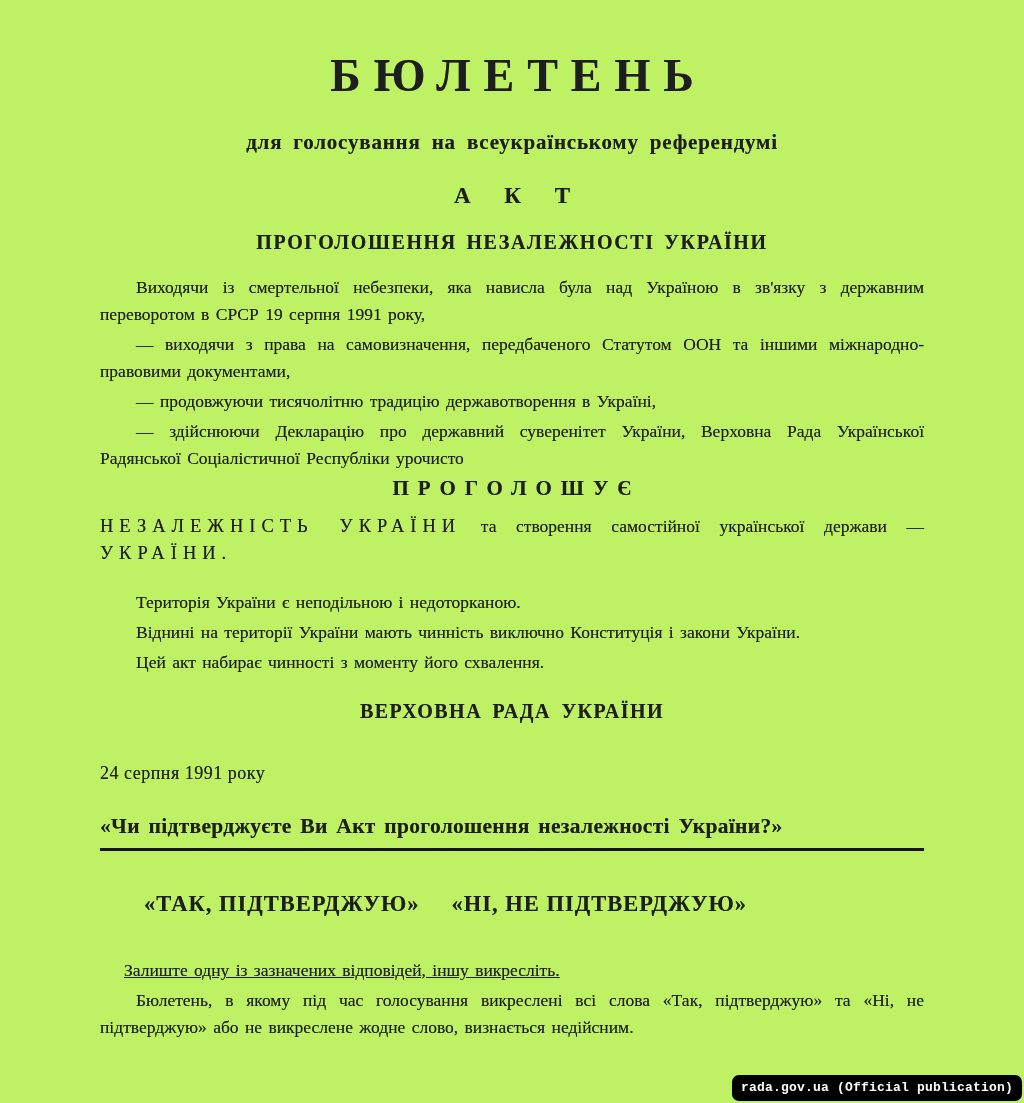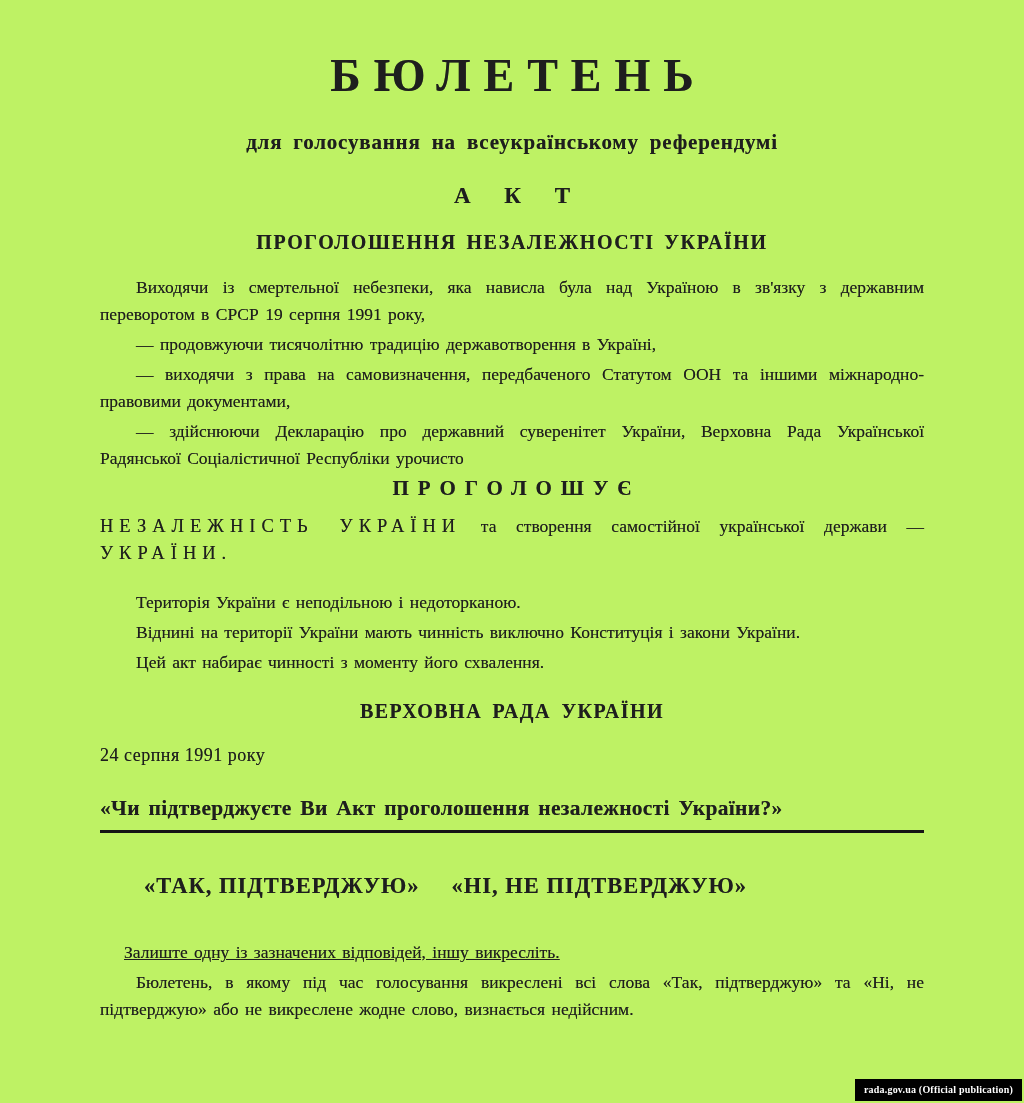--- a/index.html
+++ b/index.html
@@ -85,21 +85,21 @@
   .signature {
     text-align: center;
     font-size: 20px;
     font-weight: 700;
     letter-spacing: 1.5px;
     word-spacing: 4px;
     margin-top: 24px;
   }
   .date-line {
     font-size: 18px;
-    margin-top: 22px;
+    margin-top: 40px;
     letter-spacing: 0.5px;
   }
   .question {
     margin-top: 30px;
     font-size: 21.5px;
     font-weight: 700;
     letter-spacing: 0.3px;
     word-spacing: 3px;
     padding-bottom: 9px;
     border-bottom: 3.5px solid #151515;
@@ -114,45 +114,46 @@
     letter-spacing: 1px;
   }
   .instructions { margin-top: 40px; }
   .instructions p:first-child { text-indent: 24px; text-decoration: underline; }
   .watermark {
     position: absolute;
     right: 2px;
     bottom: 2px;
     background: #000;
     color: #fff;
-    font-family: Liberation Serif, serif;
-    font-size: 10px;
+    font-family: Liberation Mono, monospace;
+    font-size: 13px;
     font-weight: 700;
     padding: 5px 9px 6px 9px;
     letter-spacing: 0.2px;
     text-shadow: none;
+    border-radius: 7px;
   }
 </style>
 </head>
 <body>
 
 <div class="page">
 
   <h1 class="title">БЮЛЕТЕНЬ</h1>
 
   <div class="subtitle">для голосування на всеукраїнському референдумі</div>
 
   <div class="act-heading">А К Т</div>
 
   <div class="act-subheading">ПРОГОЛОШЕННЯ НЕЗАЛЕЖНОСТІ УКРАЇНИ</div>
 
   <div class="body-text">
     <p>Виходячи із смертельної небезпеки, яка нависла була над Україною в зв'язку з державним переворотом в СРСР 19 серпня 1991 року,</p>
+    <p>— виходячи з права на самовизначення, передбаченого Статутом ООН та іншими міжнародно-правовими документами,</p>
     <p>— продовжуючи тисячолітню традицію державотворення в Україні,</p>
-    <p>— виходячи з права на самовизначення, передбаченого Статутом ООН та іншими міжнародно-правовими документами,</p>
     <p>— здійснюючи Декларацію про державний суверенітет України, Верховна Рада Української Радянської Соціалістичної Республіки урочисто</p>
   </div>
 
   <div class="proclaims">ПРОГОЛОШУЄ</div>
 
   <p class="independence">
     <span class="ls">НЕЗАЛЕЖНІСТЬ УКРАЇНИ</span>
     <span>та створення самостійної української держави —</span>
     <span class="ls">УКРАЇНИ.</span>
   </p>

